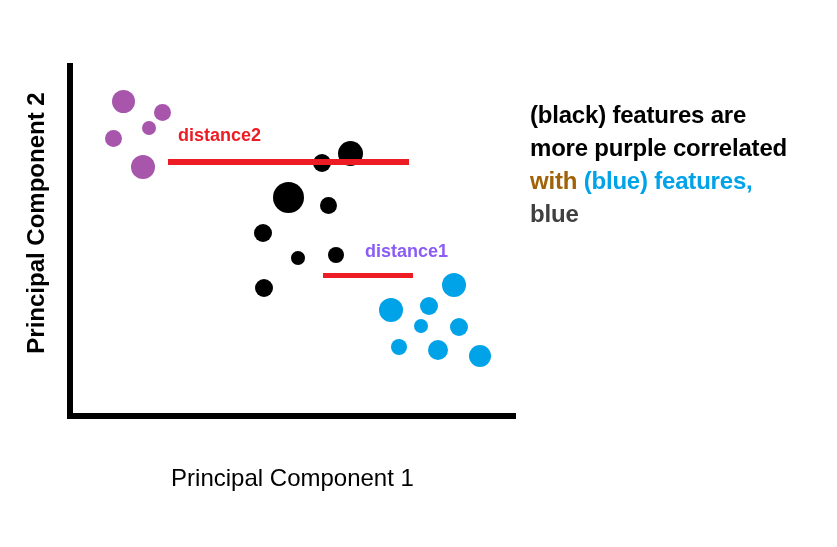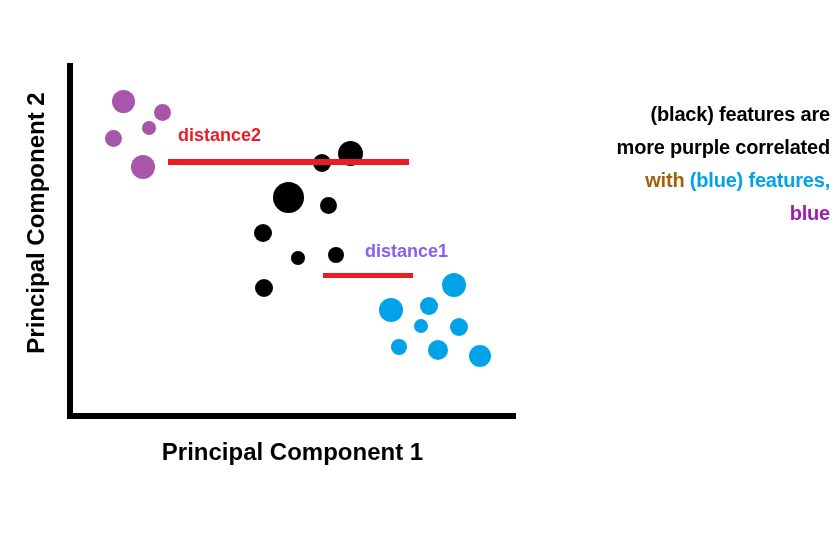--- a/index.html
+++ b/index.html
@@ -40,24 +40,24 @@
     transform: rotate(-90deg);
     text-align: center;
     font-weight: bold;
     font-size: 24px;
     color: #000000;
     white-space: nowrap;
   }
   .x-axis-label {
     position: absolute;
     left: 68px;
-    top: 438px;
+    top: 464px;
     width: 449px;
     text-align: center;
-    font-weight: bold;
+    font-weight: normal;
     font-size: 24px;
     color: #000000;
     white-space: nowrap;
   }
   .dot {
     position: absolute;
     border-radius: 50%;
   }
   .dline {
     position: absolute;
@@ -68,25 +68,24 @@
     font-size: 18px;
     line-height: 1.1;
     white-space: nowrap;
   }
   .annotation {
     position: absolute;
     left: 530px;
     top: 98px;
     width: 300px;
     font-weight: bold;
-    font-size: 20px;
+    font-size: 24px;
     line-height: 33px;
     letter-spacing: -0.2px;
     white-space: nowrap;
-    text-align: right;
   }
 </style>
 </head>
 <body>
 
 <div class="canvas">
   <div class="axis y-axis"></div>
   <div class="axis x-axis"></div>
   <div class="y-axis-label">Principal Component 2</div>
   <div class="x-axis-label">Principal Component 1</div>
@@ -116,15 +115,15 @@
   <div id="lines-layer">
       <div class="dline" style="left: 168px; top: 159px; width: 241px; height: 6px; background: rgb(237, 28, 36);"></div>
       <div class="dlabel" style="left: 178px; top: 126px; color: rgb(237, 28, 36);">distance2</div>
       <div class="dline" style="left: 323px; top: 273px; width: 90px; height: 5px; background: rgb(237, 28, 36);"></div>
       <div class="dlabel" style="left: 365px; top: 242px; color: #8b5cf6;">distance1</div>
     </div>
   <div id="annotation" class="annotation">
       <div><span style="color: rgb(0, 0, 0);">(black) features are</span></div>
       <div><span style="color: rgb(0, 0, 0);">more purple correlated</span></div>
       <div><span style="color: #a16207;">with </span><span style="color: rgb(0, 162, 232);">(blue) features,</span></div>
-      <div><span style="color: #a21caf;">blue</span></div>
+      <div><span style="color: #404040;">blue</span></div>
     </div>
 </div>
 
 </body></html>

